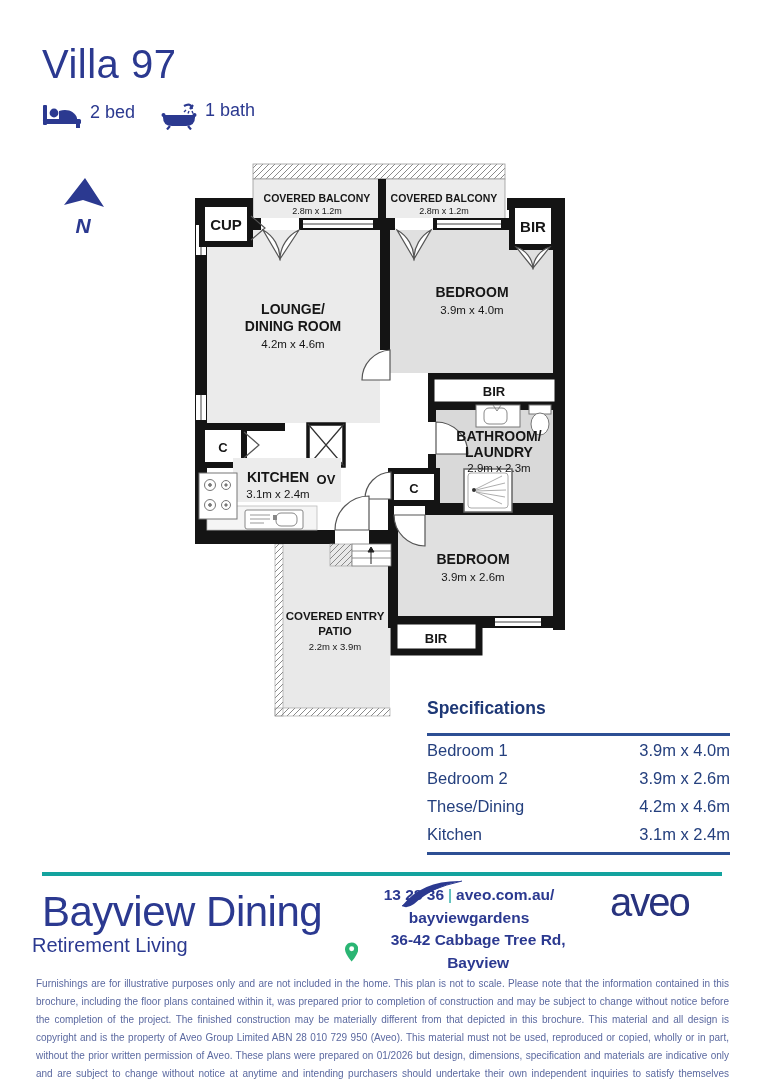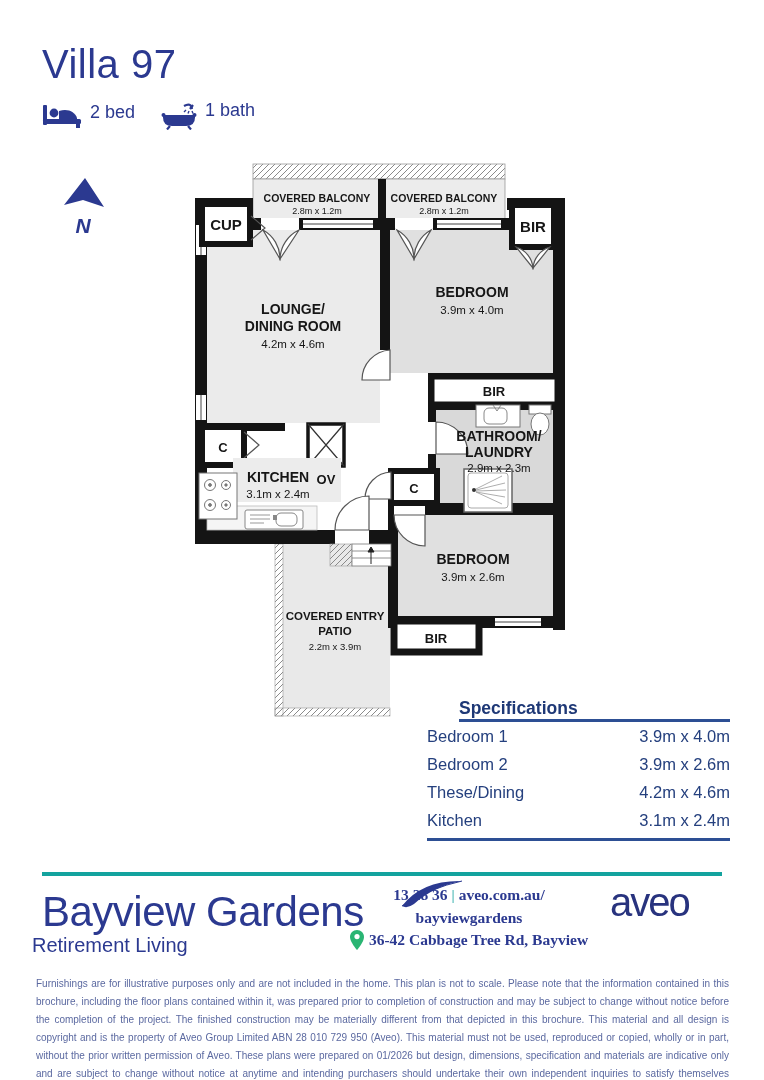--- a/index.html
+++ b/index.html
@@ -14,29 +14,29 @@
   .plan text{font-family:"Liberation Sans",sans-serif;fill:#161616;}
   .rname{font-weight:700;font-size:14px;}
   .rdims{font-size:11.5px;}
   .bname{font-weight:700;font-size:10.5px;}
   .bdims{font-size:9px;}
   .cname{font-weight:700;font-size:15px;}
   .sname{font-weight:700;font-size:13px;}
   .pname{font-weight:700;font-size:11.5px;}
   .pdims{font-size:9.5px;}
   .specs{position:absolute;left:427px;top:698px;width:303px;}
-  .specs-title{font-size:17.5px;font-weight:700;color:#1e3876;padding-bottom:0;border-bottom:3px solid #2d4f94;margin-left:32px;}
+  .specs-title{font-size:17.5px;font-weight:700;color:#1e3876;padding-bottom:14px;border-bottom:3px solid #2d4f94;}
   .spec-row{display:flex;justify-content:space-between;font-size:16.5px;color:#25407e;padding:5px 0 4px 0;}
   .spec-row:last-child{border-bottom:3px solid #2d4f94;padding-bottom:8px;}
   .rule{position:absolute;left:42px;top:872px;width:680px;height:3.5px;background:#13a39e;}
   .bayview{position:absolute;left:42px;top:888px;font-size:42px;font-weight:500;color:#2b3990;letter-spacing:-.5px;}
   .leaf{position:absolute;left:400px;top:878px;}
   .tagline{position:absolute;left:32px;top:934px;font-size:20px;color:#2b3990;}
   .contact{position:absolute;left:345px;top:884px;width:248px;text-align:center;color:#2b3990;
-           font-size:15.5px;font-weight:700;line-height:22.5px;font-family:Liberation Serif, serif;}
+           font-size:15.5px;font-weight:700;line-height:22.5px;}
   .contact .sep{color:#13a39e;font-weight:400;padding:0 4px;}
   .contact .addr{display:flex;align-items:center;justify-content:center;gap:5px;}
   .aveo{position:absolute;left:610px;top:880px;font-size:40px;font-weight:500;color:#28337e;letter-spacing:-2px;}
   .disclaimer{position:absolute;left:36px;top:975px;width:693px;font-size:10px;line-height:18px;
               color:#5b69a0;text-align:justify;margin:0;}
 </style>
 </head>
 <body>
 
 <div class="page">
@@ -240,21 +240,21 @@
       <span>4.2m x 4.6m</span>
     </div>
     <div class="spec-row">
       <span>Kitchen</span>
       <span>3.1m x 2.4m</span>
     </div>
   </div>
 
   <div class="rule"></div>
 
-  <div class="bayview">Bayview Gardens</div>
+  <div class="bayview">Bayview Dining</div>
   <svg class="leaf" width="66" height="32" viewBox="0 0 66 32">
     <path d="M2 28 Q22 2 62 3 Q34 8 14 26 Q7 31 2 28 Z" fill="#2b3990"></path>
     <path d="M2 28 Q30 10 62 3" fill="none" stroke="#2b3990" stroke-width="1"></path>
   </svg>
   <div class="tagline">Retirement Living</div>
 
   <div class="contact">
     <div>
       <span>13 28 36</span><span class="sep">|</span><span>aveo.com.au/</span>
     </div>

